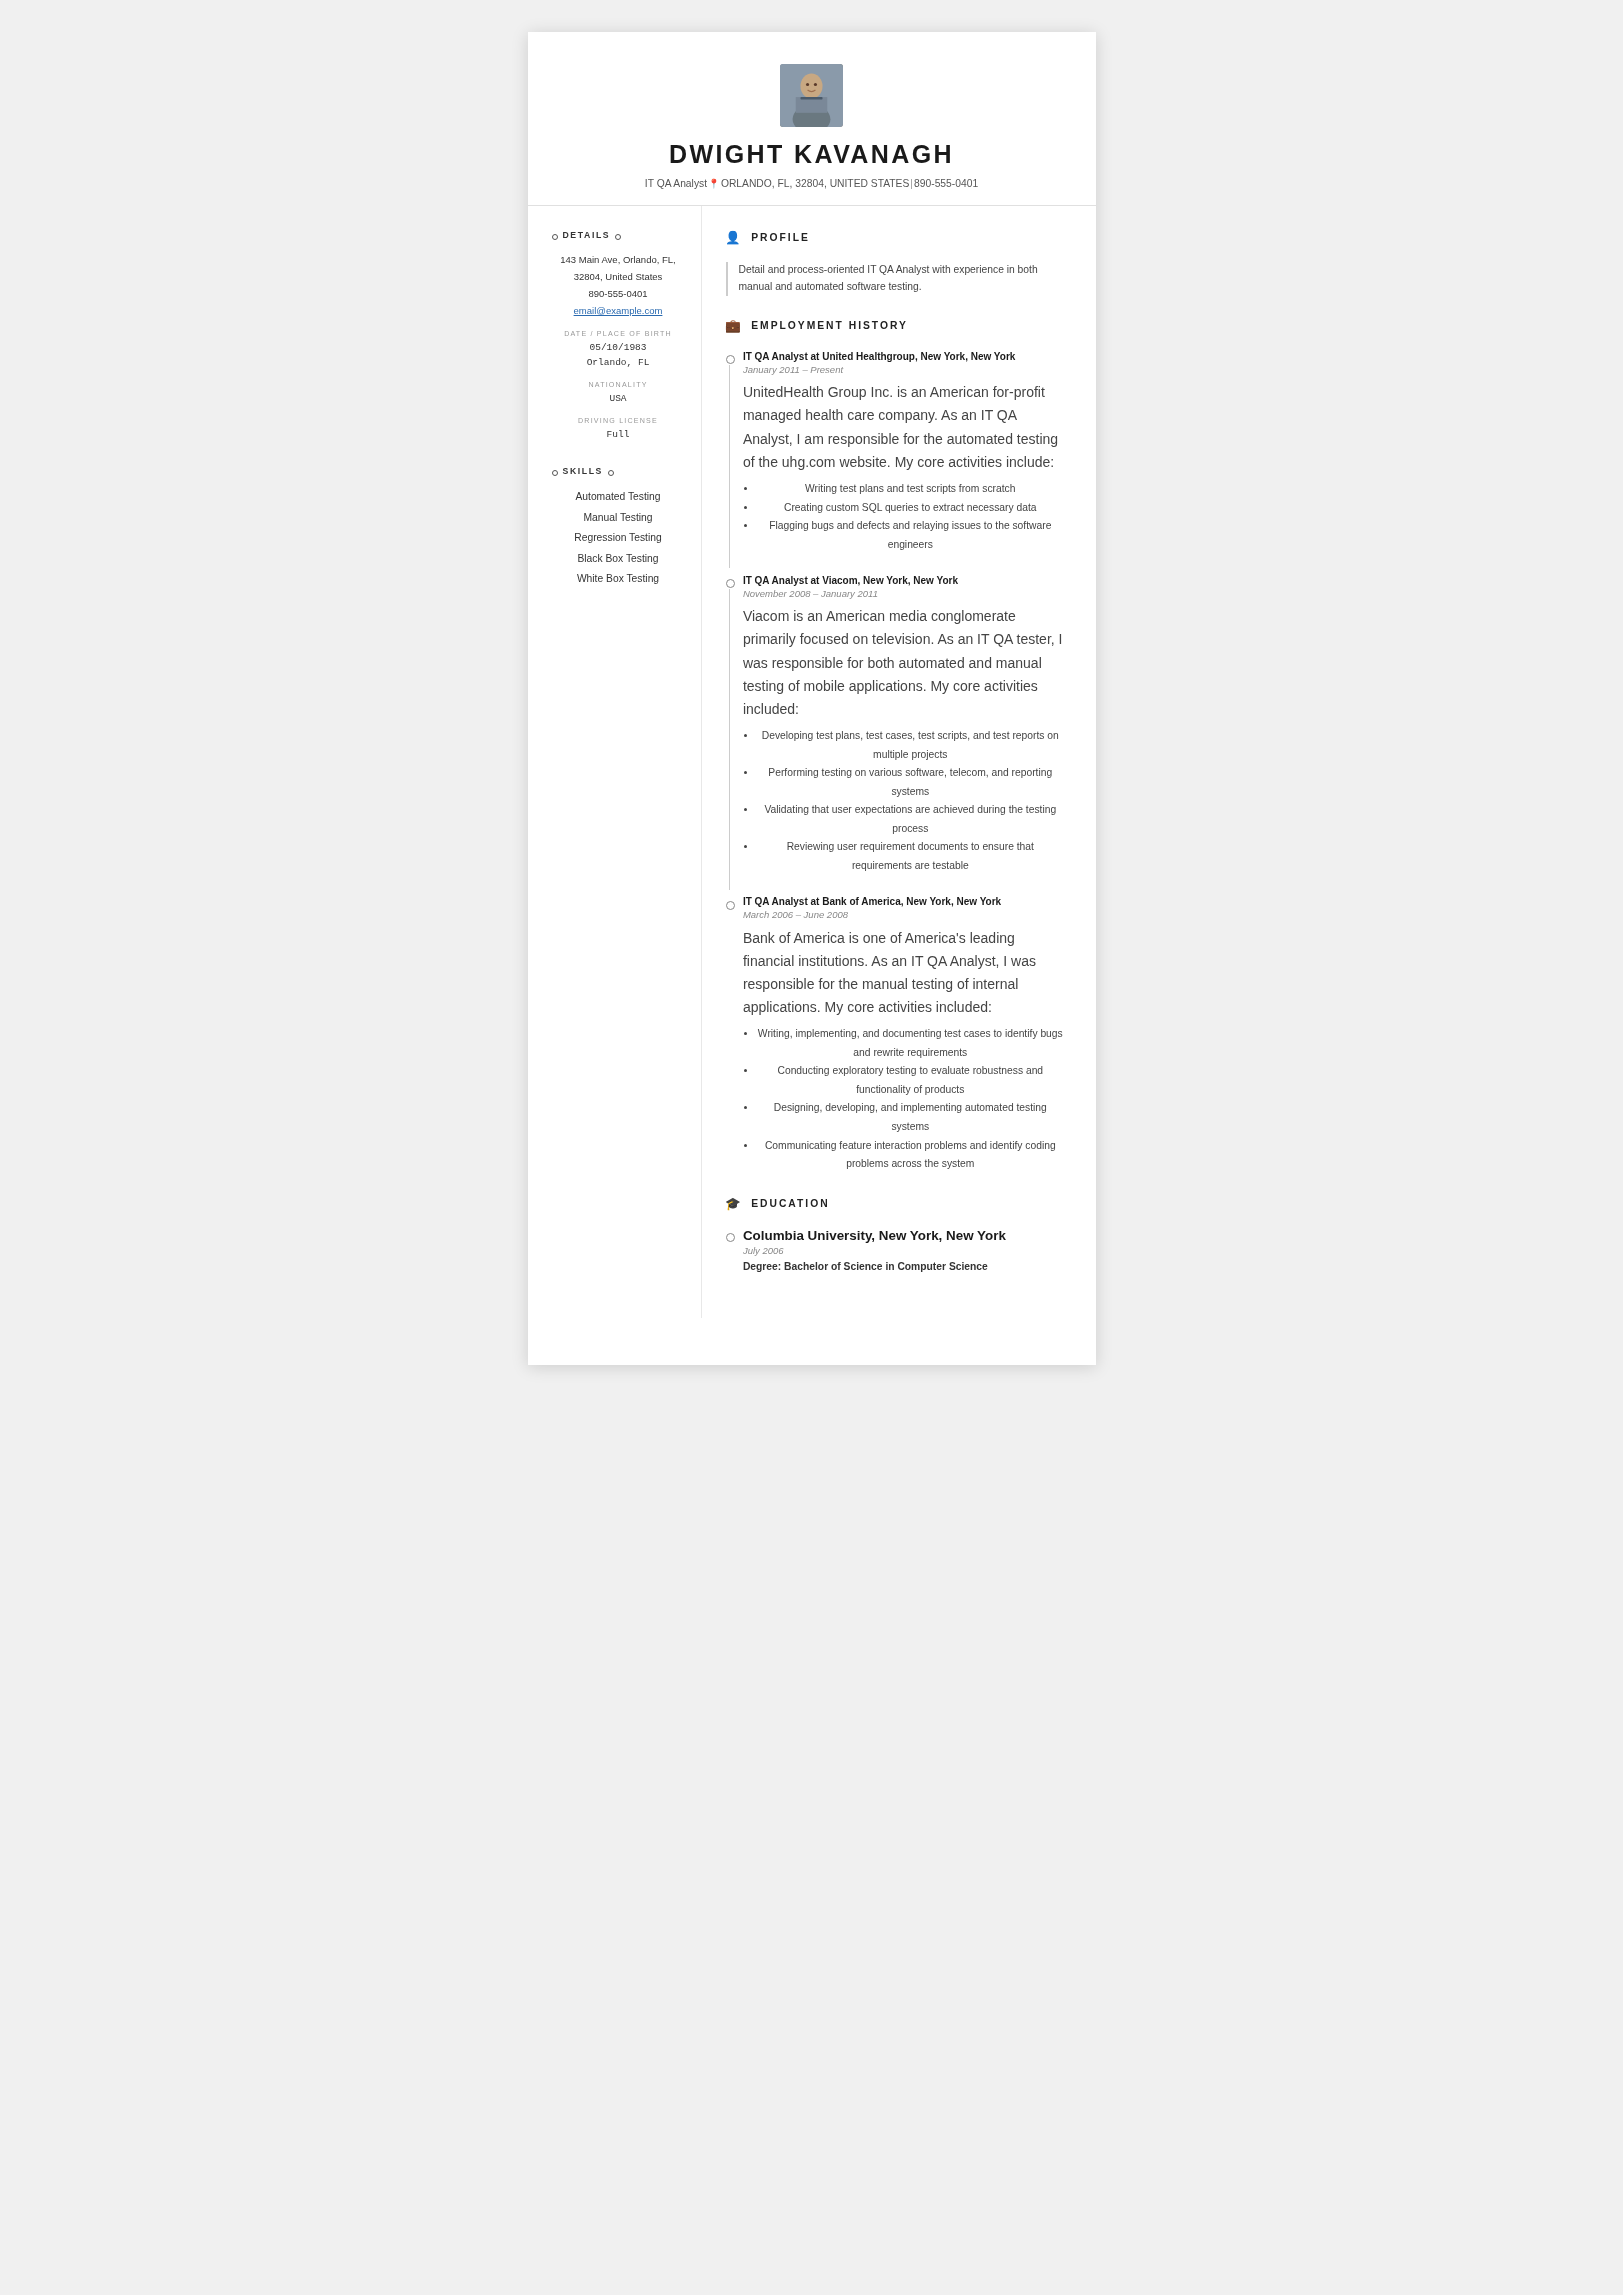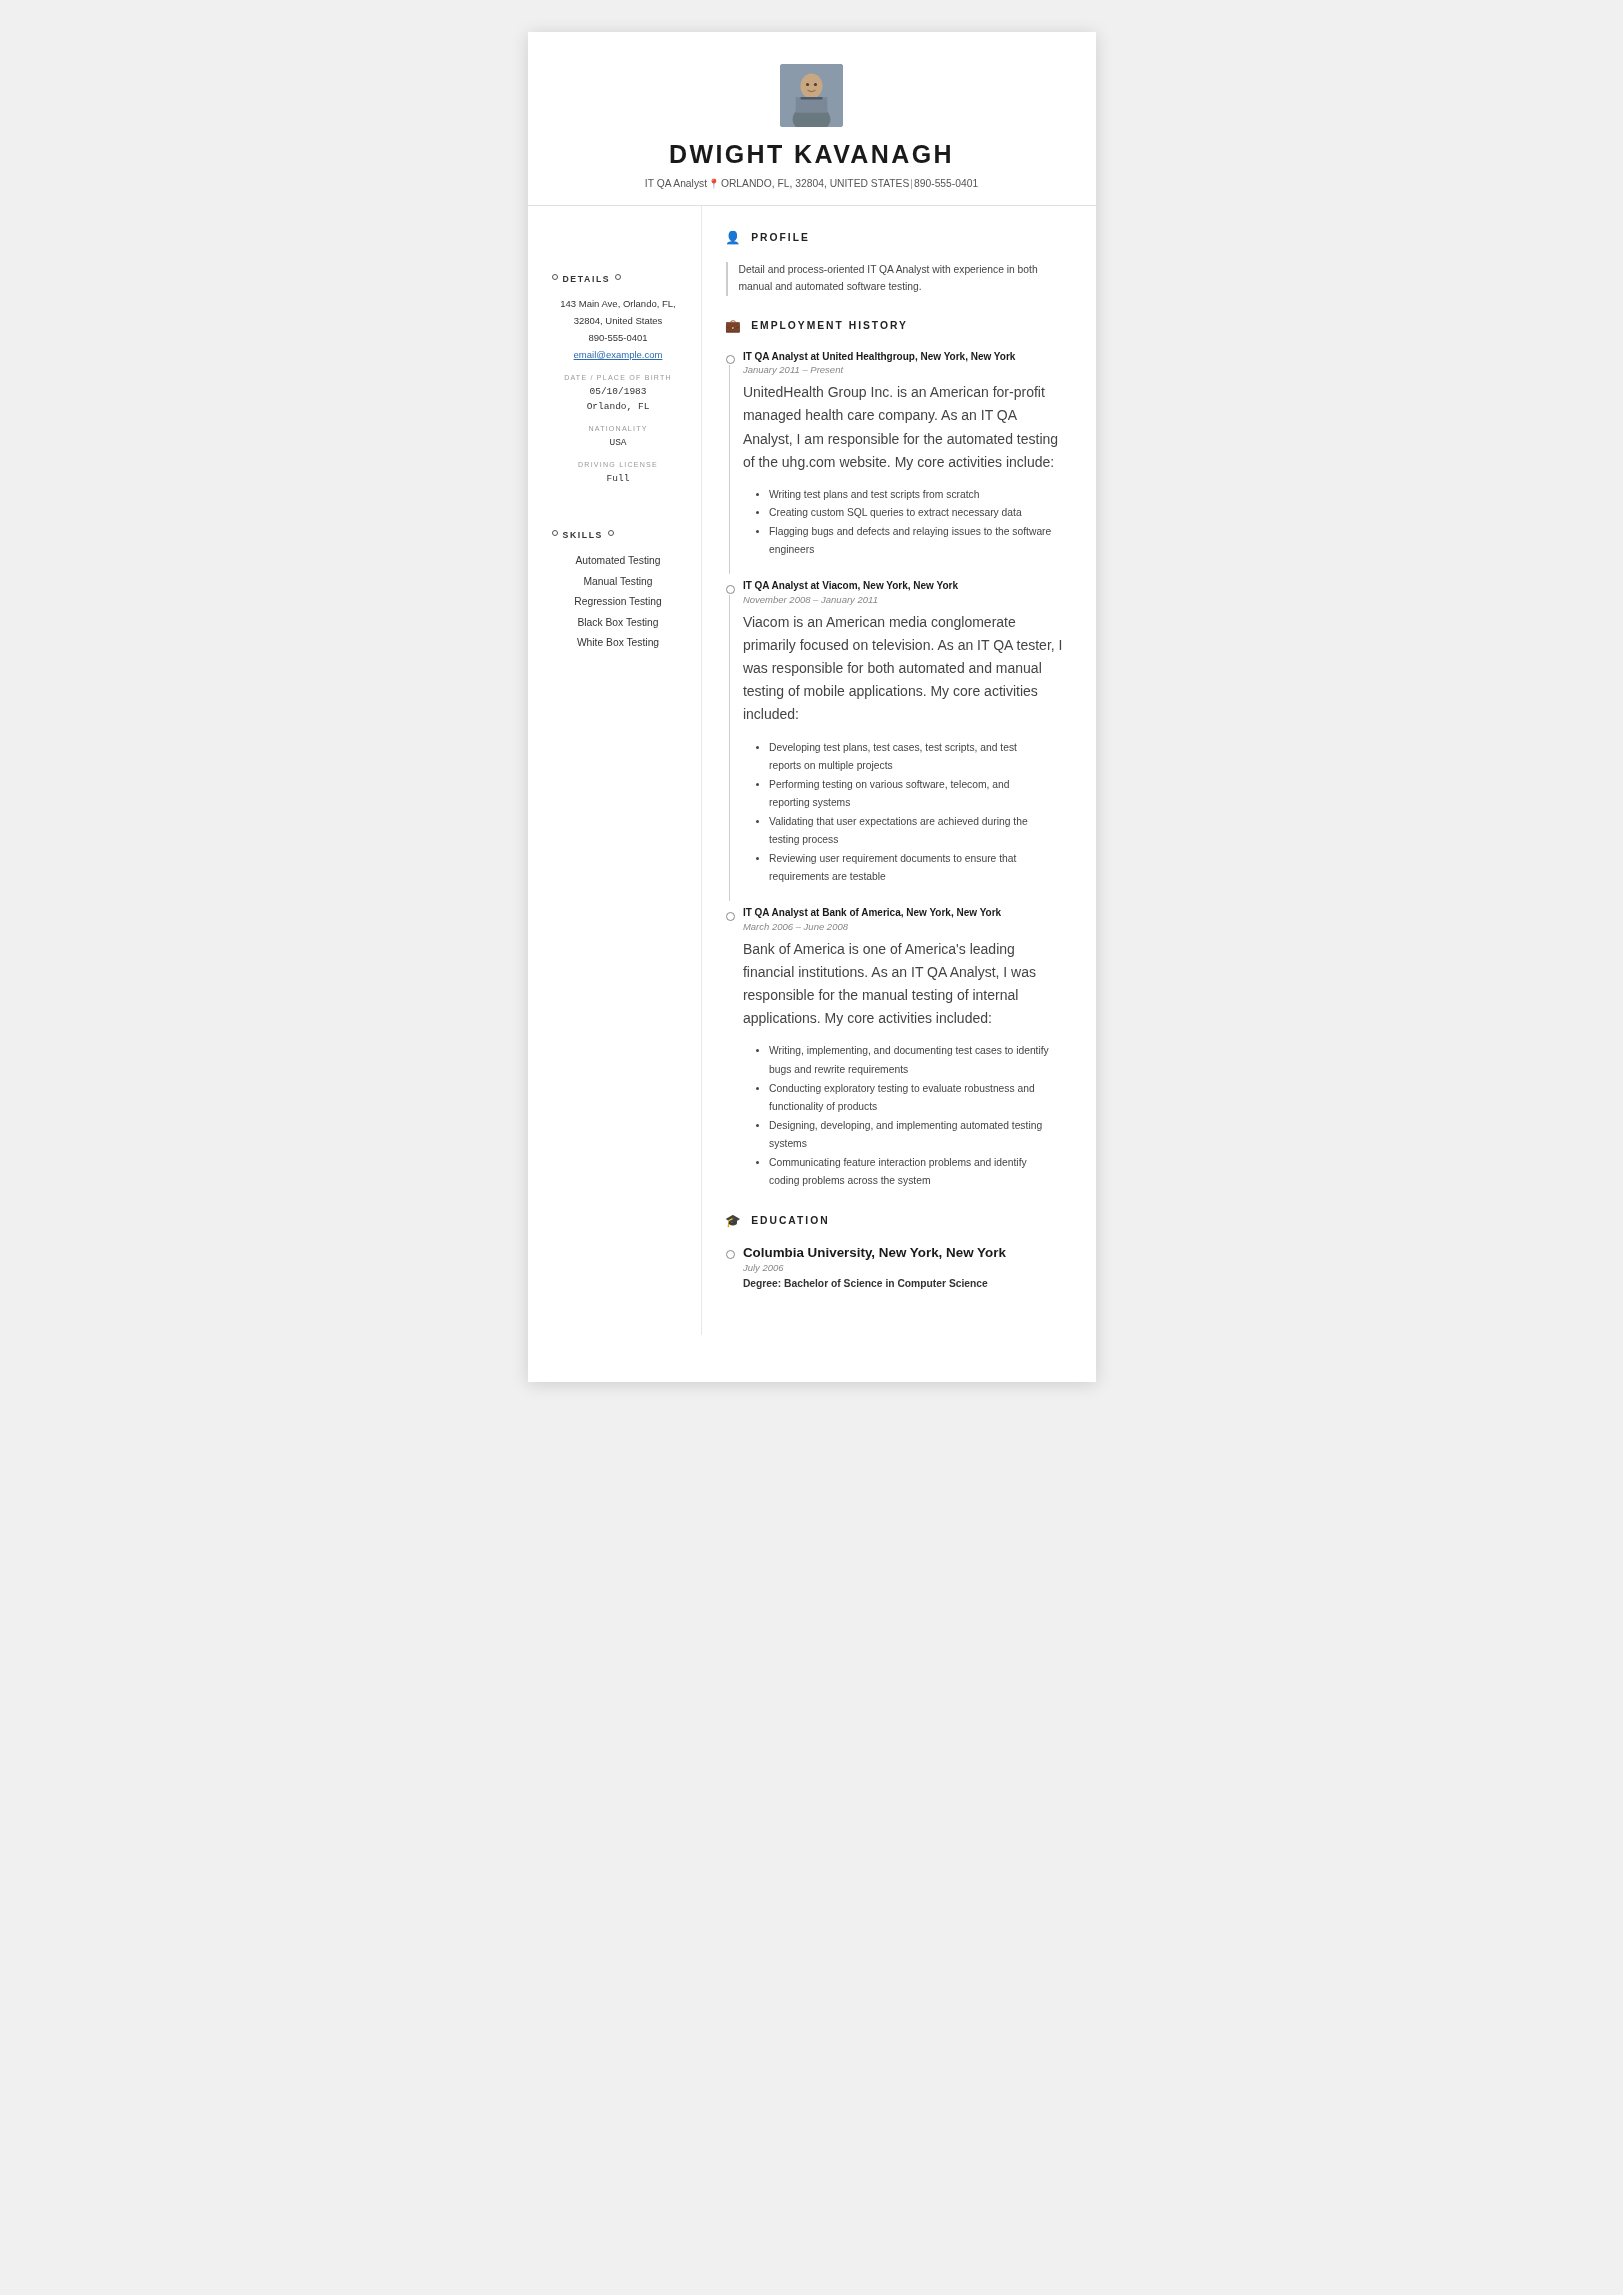--- a/index.html
+++ b/index.html
@@ -85,24 +85,23 @@
       margin-bottom: 24px;
     }
     .sidebar-section-title {
       font-size: 8.7px;
       font-weight: 700;
       letter-spacing: 1.6px;
       color: #333;
       text-transform: uppercase;
       font-family: Arial, sans-serif;
       display: flex;
-      align-items: flex-start;
+      align-items: flex-end;
       gap: 4.7px;
       margin-bottom: 11px;
-      margin-top: 44px;
     }
     .sidebar-section-title .circle {
       width: 6.3px;
       height: 6.3px;
       border-radius: 50%;
       border: 1.2px solid #555;
       display: inline-block;
     }
     .sidebar-contact {
       font-size: 9.5px;
@@ -221,21 +220,22 @@
     }
     .job-desc {
       font-size: 14px;
       color: #444;
       line-height: 1.65;
       font-family: Arial, sans-serif;
       margin-bottom: 6.3px;
     }
     .job-bullets {
       padding-left: 14.2px;
-      margin: 12px;
+      margin: 0;
+      text-align: center;
     }
     .job-bullets li {
       font-size: 10.3px;
       color: #444;
       line-height: 1.8;
       font-family: Arial, sans-serif;
     }
 
     
     .edu {

